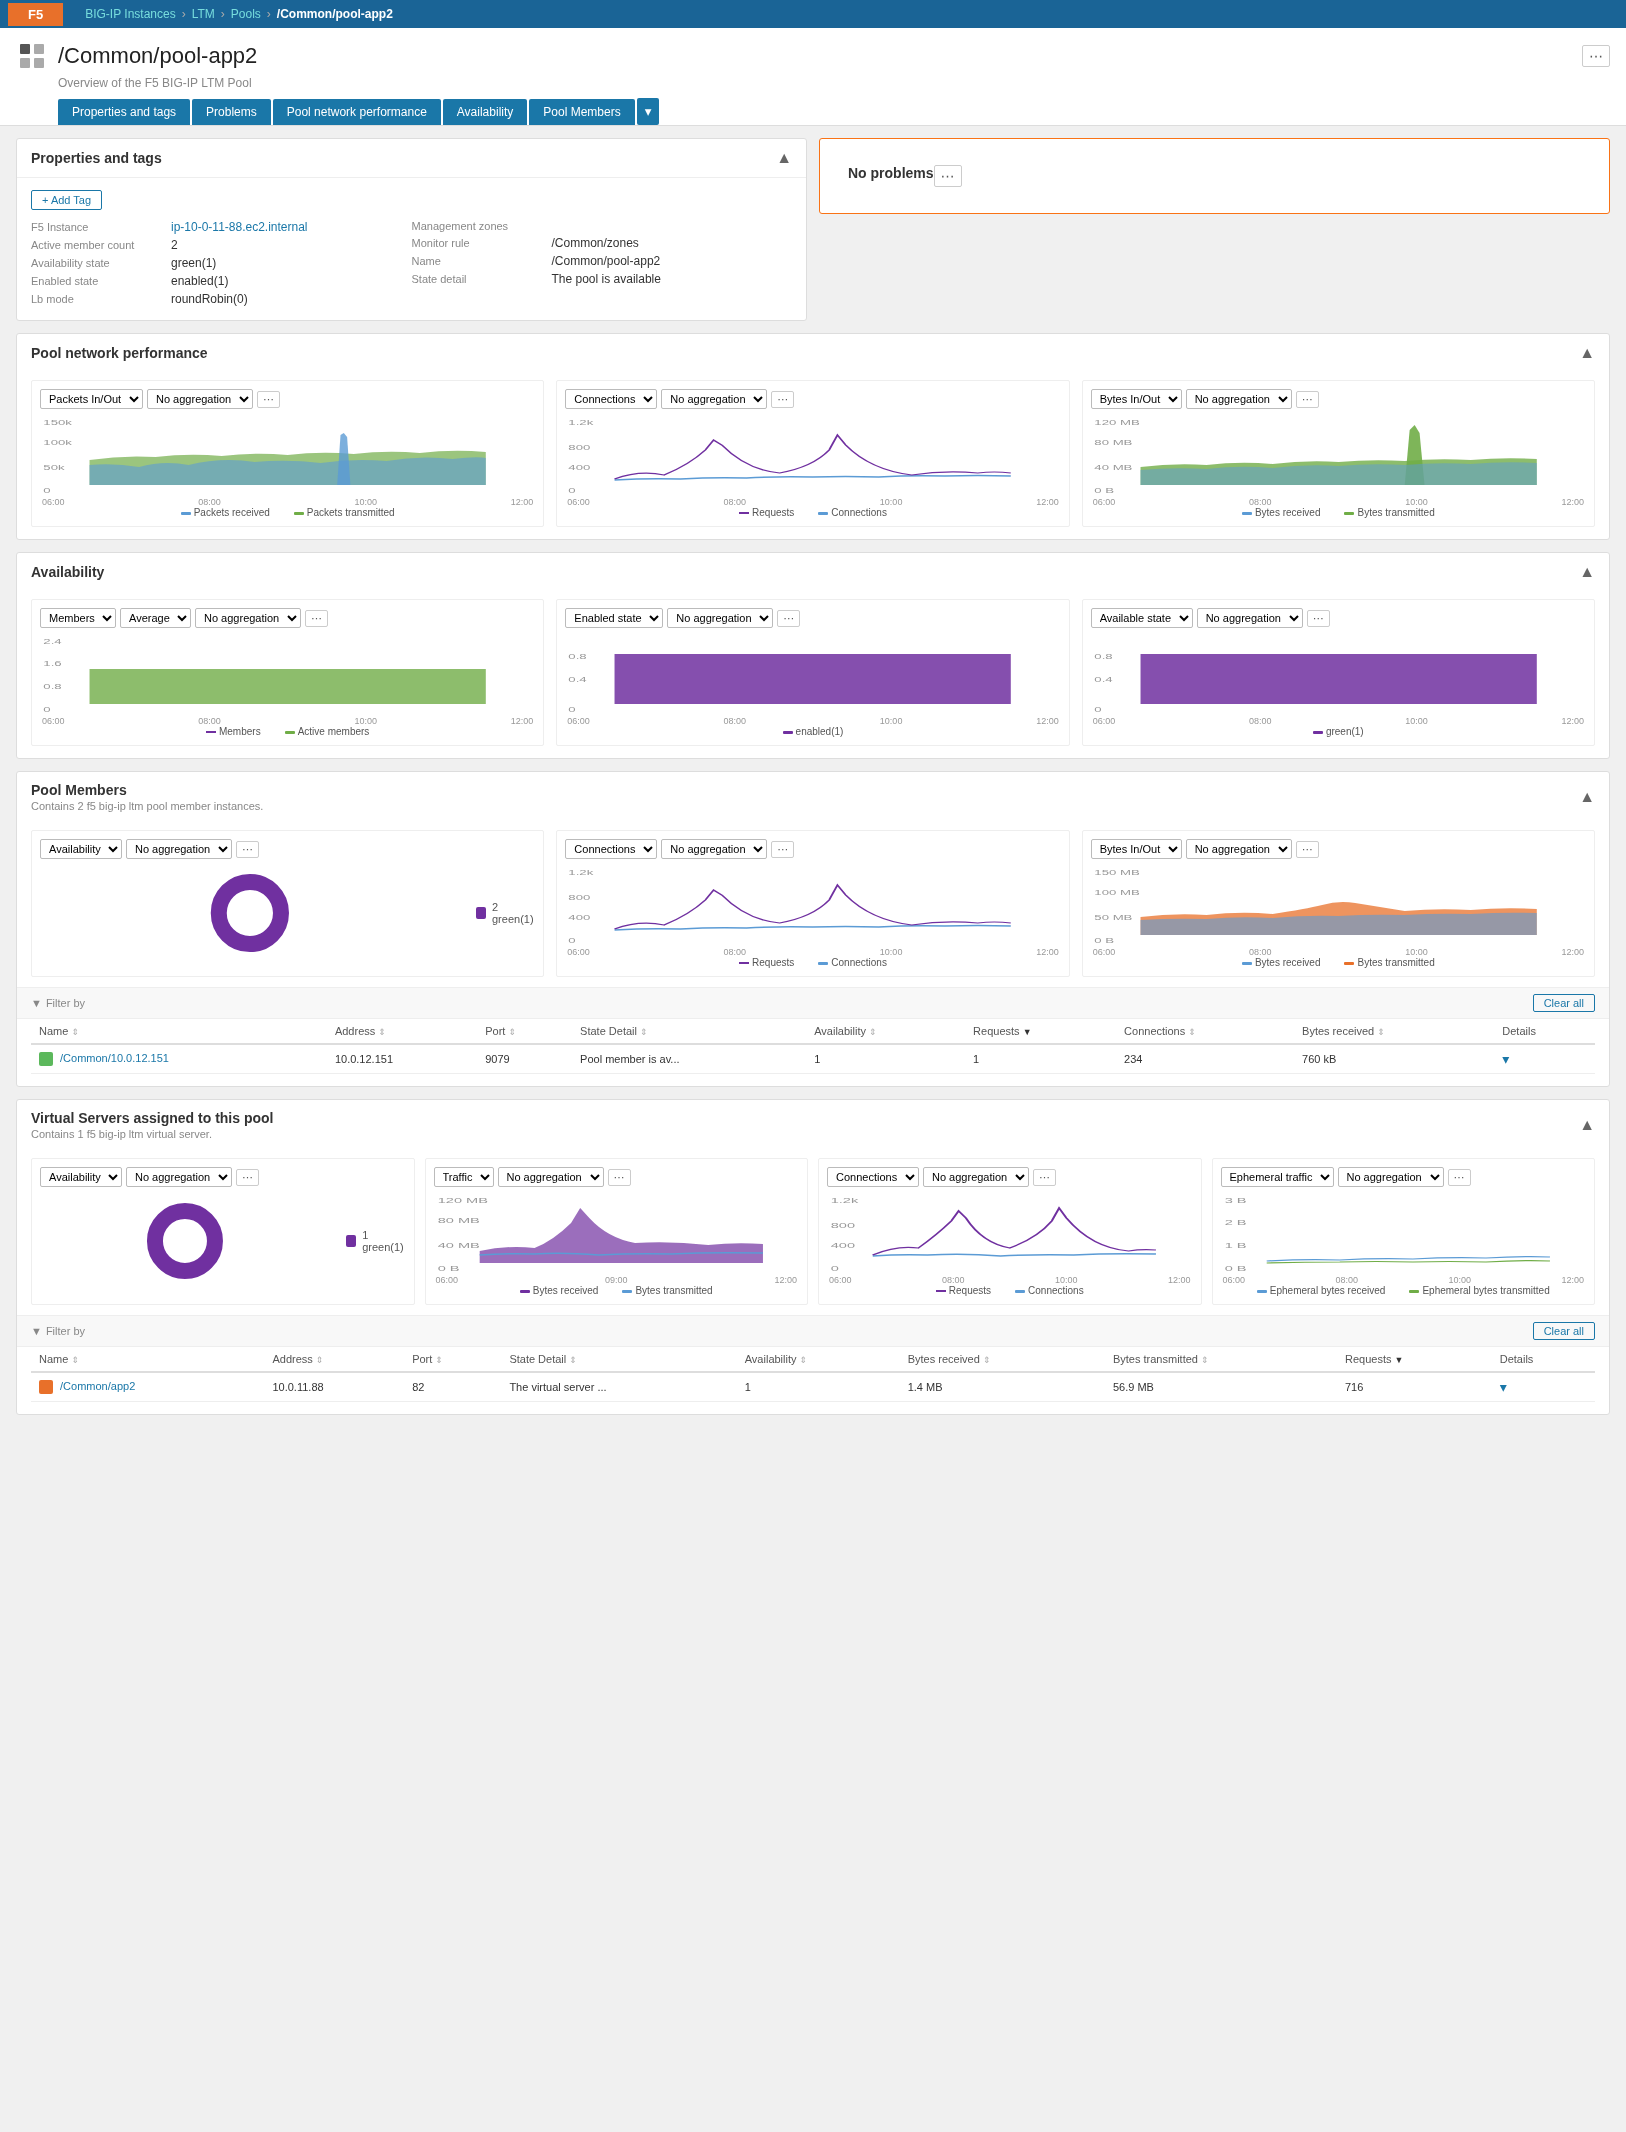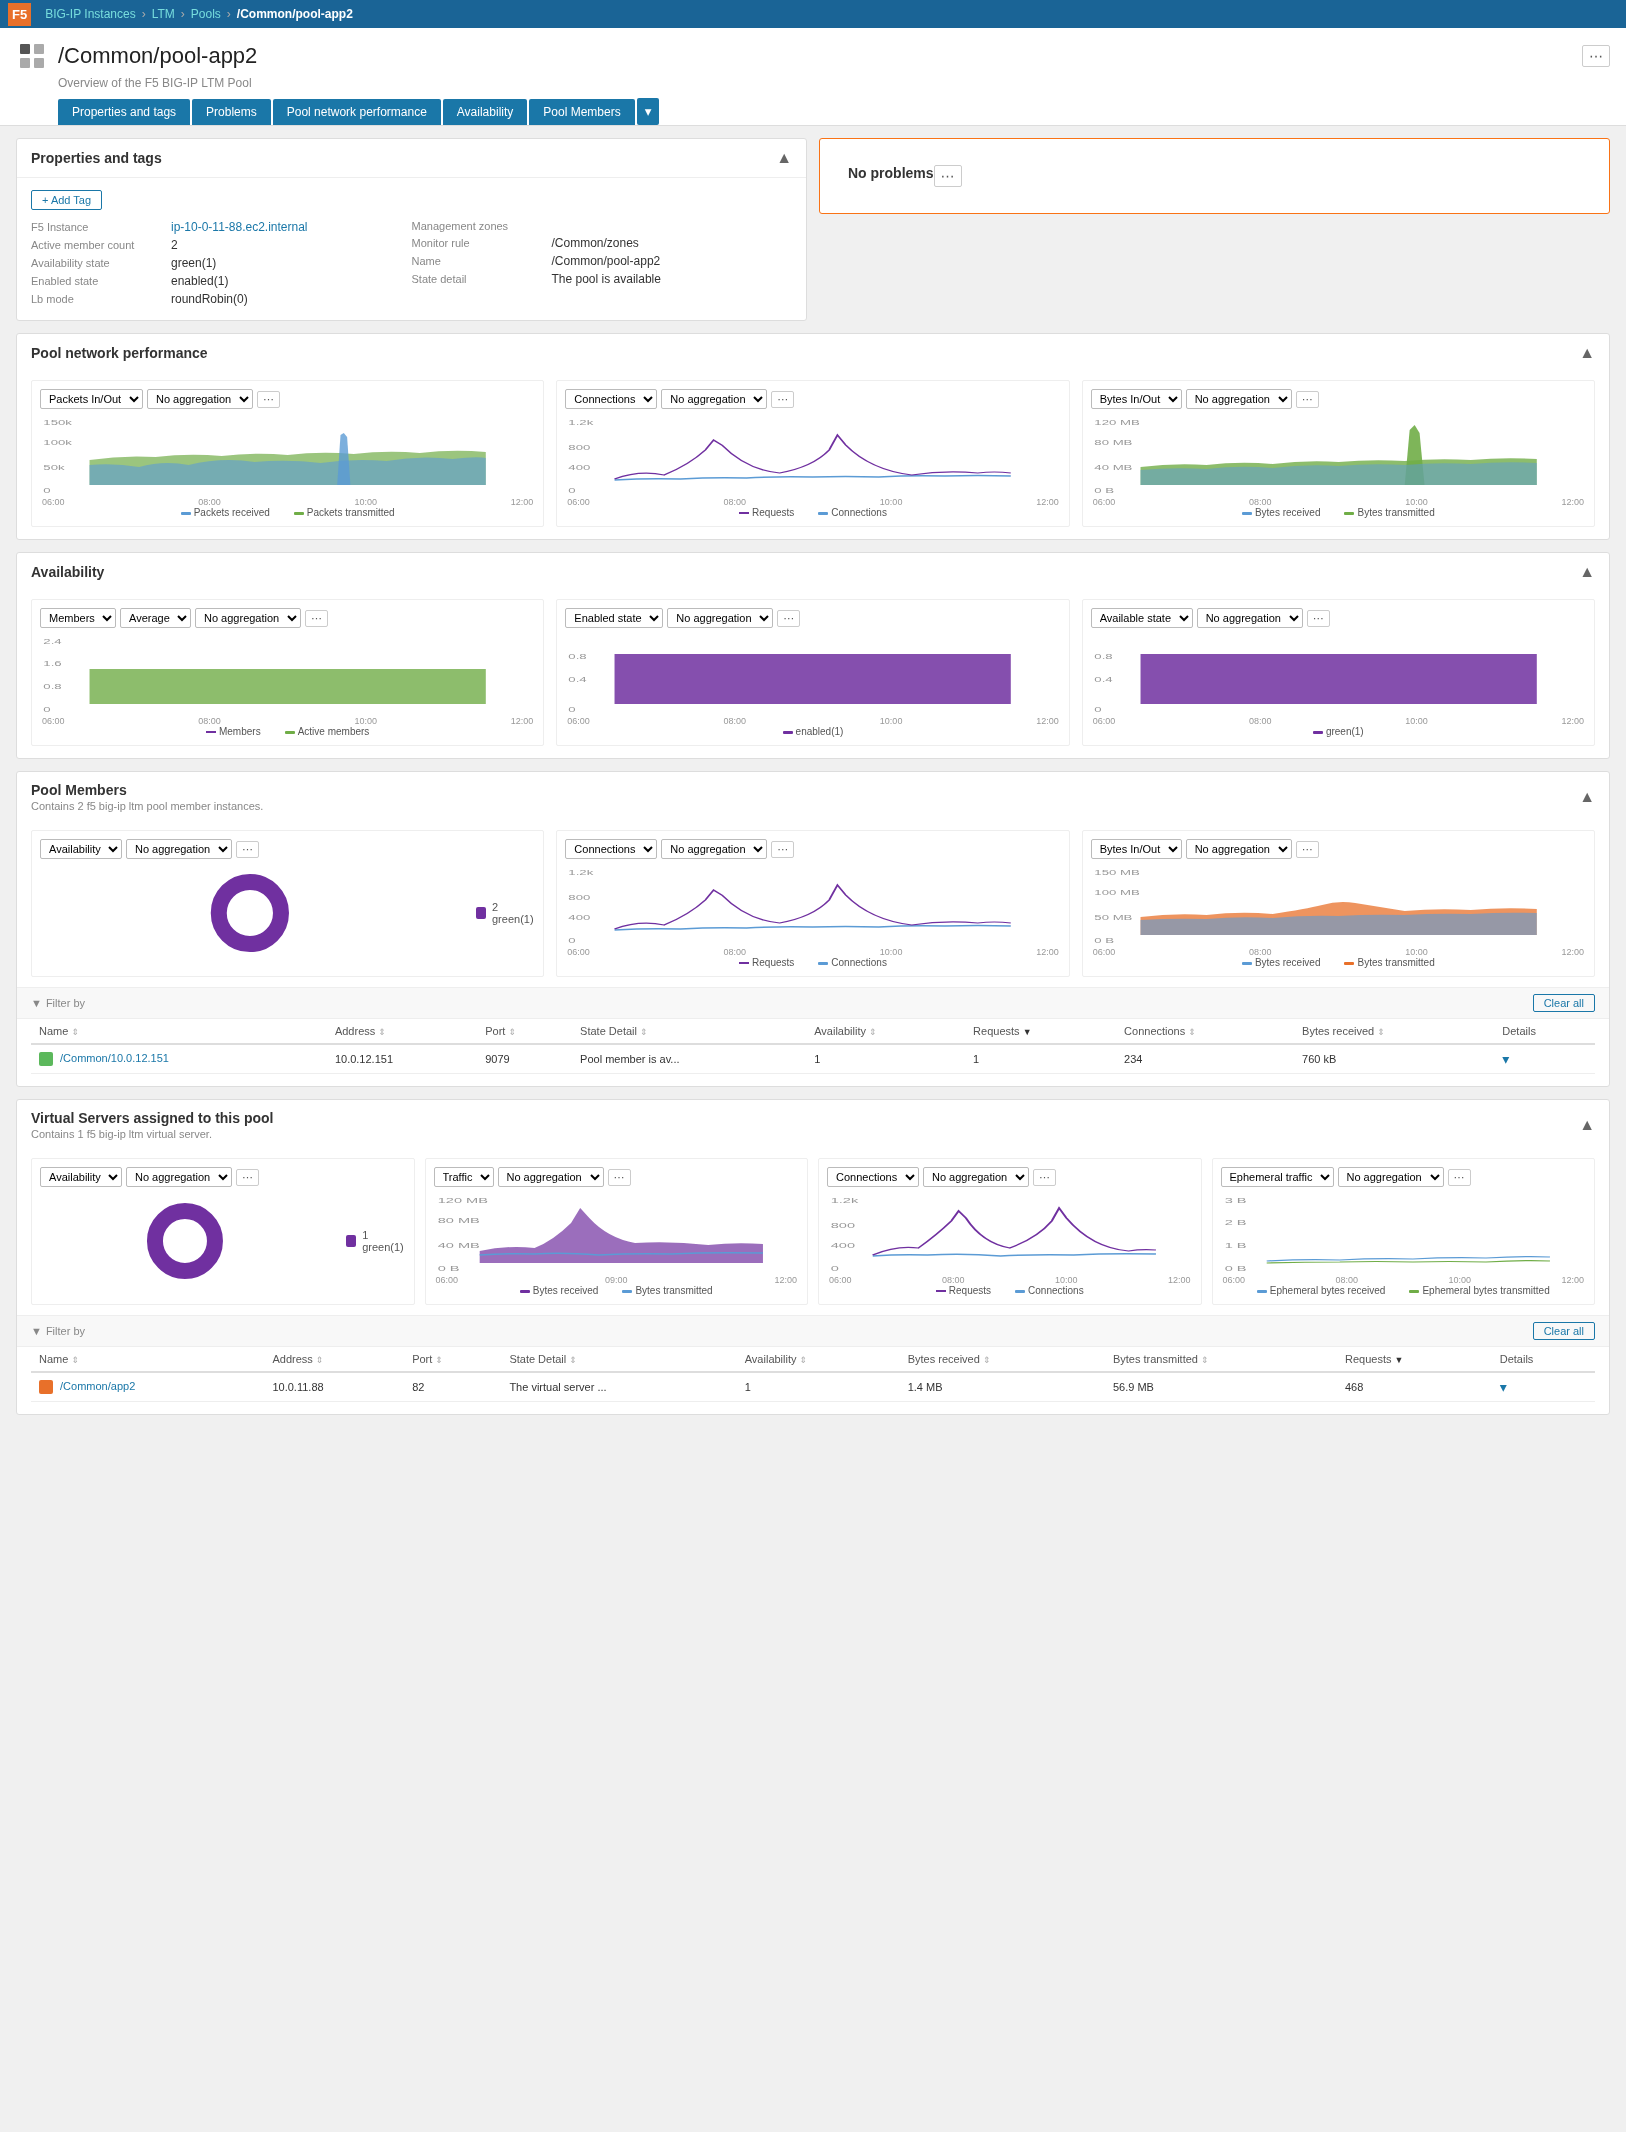--- a/index.html
+++ b/index.html
@@ -1,20 +1,20 @@
 <!DOCTYPE html>
 <html><head>
   <meta charset="utf-8">
   <style>
     * { box-sizing: border-box; margin: 0; padding: 0; }
     body { font-family: Arial, Helvetica, sans-serif; font-size: 12px; background: #f0f0f0; color: #333; }
     
     
     .top-nav { background: #1a6496; color: white; display: flex; align-items: center; padding: 0 8px; height: 28px; font-size: 12px; }
-    .top-nav .brand { background: #e8702a; padding: 4px 4px; font-weight: bold; font-size: 13px; margin-right: 8px; }
+    .top-nav .brand { background: #e8702a; padding: 4px 20px; font-weight: bold; font-size: 13px; margin-right: 16px; }
     .breadcrumb-item { padding: 0 6px; color: #cde; font-size: 12px; }
     .breadcrumb-item.link { color: #7dd; cursor: pointer; }
     .breadcrumb-sep { color: #aaa; }
     .breadcrumb-item.active { color: white; font-weight: bold; }
     
     
     .page-header { background: white; padding: 12px 16px 0 16px; border-bottom: 1px solid #ddd; }
     .page-title-row { display: flex; align-items: center; justify-content: space-between; margin-bottom: 4px; }
     .page-icon { width: 32px; height: 32px; margin-right: 10px; }
     .page-title { font-size: 22px; font-weight: normal; color: #222; }
@@ -726,21 +726,21 @@
             <td>
               <span class="row-icon icon-orange"></span>
               <span class="link-cell">/Common/app2</span>
             </td>
             <td>10.0.11.88</td>
             <td>82</td>
             <td>The virtual server ...</td>
             <td>1</td>
             <td>1.4 MB</td>
             <td>56.9 MB</td>
-            <td>468</td>
+            <td>716</td>
             <td><button class="expand-btn">▾</button></td>
           </tr>
         </tbody>
       </table>
     </div>
   </div>
 
 </div>
 
 </body></html>

